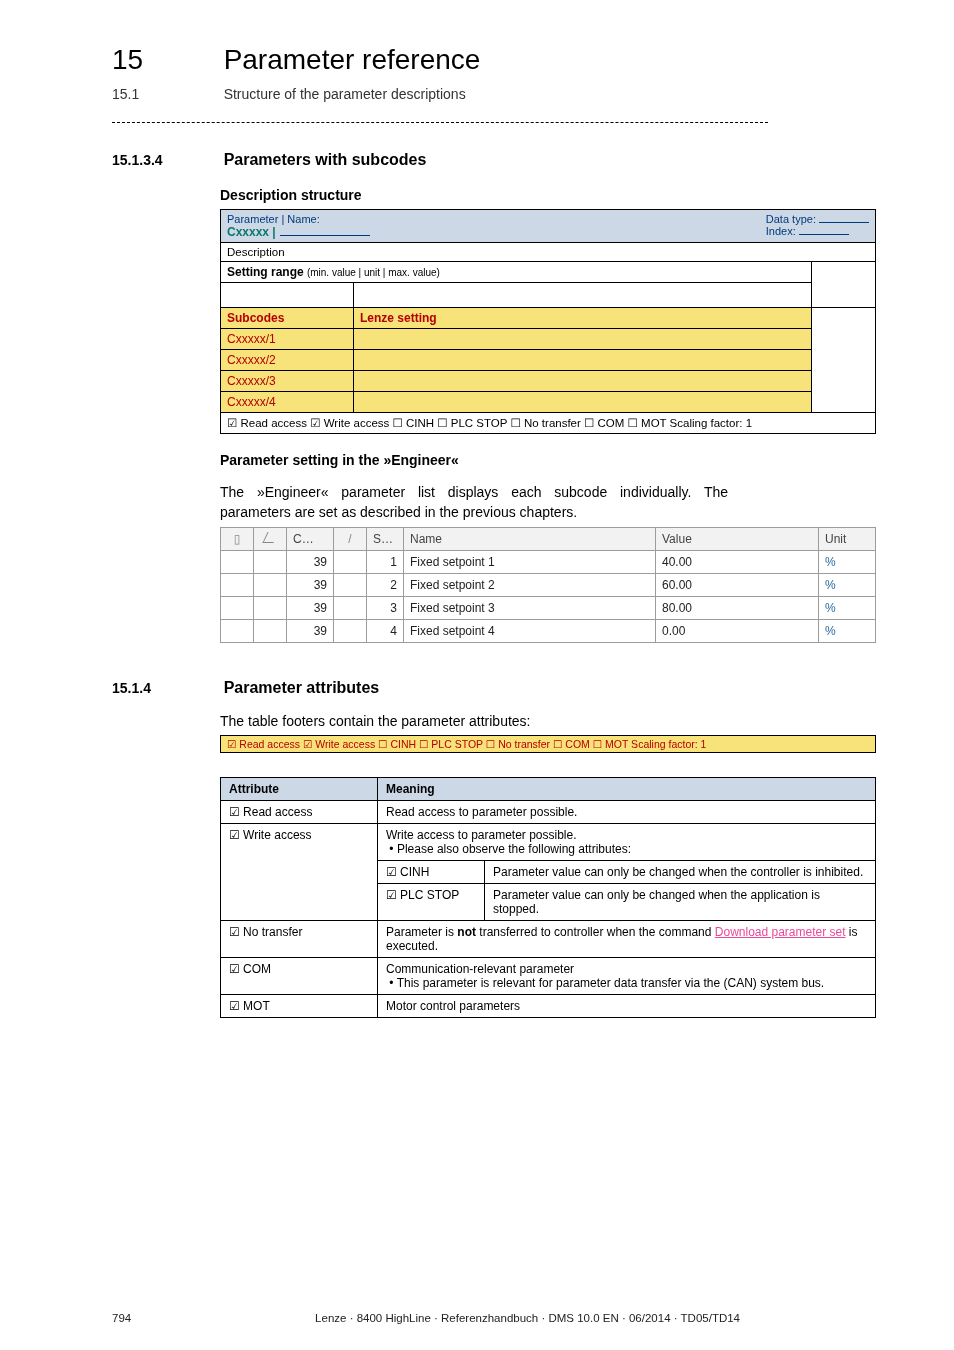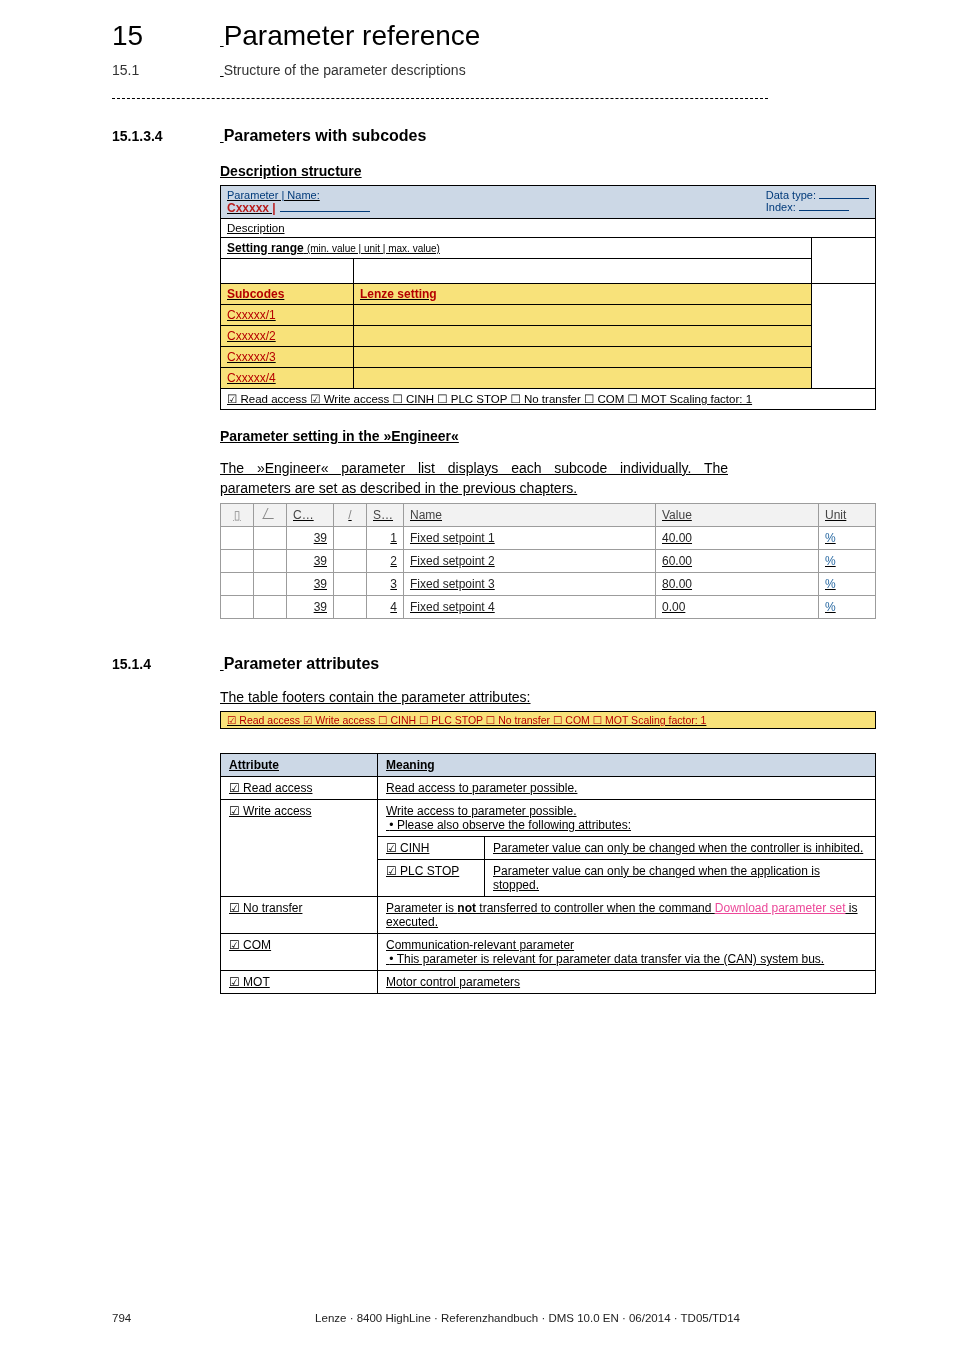--- a/index.html
+++ b/index.html
@@ -8,24 +8,23 @@
     padding: 0;
     width: 954px;
     background: #fff;
     font-family: "Segoe UI", "Myriad Pro", Arial, sans-serif;
     color: #000;
     font-size: 13px;
   }
   .page {
     width: 806px;
     min-height: 1350px;
-    padding: 20px 78px 0 112px;
+    padding: 44px 78px 0 112px;
     box-sizing: border-box;
     position: relative;
-    text-decoration: underline;
   }
   .ch-num {
     font-size: 28px;
     font-weight: 400;
     display: inline-block;
     width: 108px;
     vertical-align: baseline;
   }
   .ch-title {
     font-size: 28px;
@@ -86,21 +85,21 @@
   table.desc td, table.desc th {
     border: 1px solid #000;
     padding: 3px 6px;
     font-size: 11.5px;
     vertical-align: top;
     text-align: left;
     font-weight: 400;
   }
   .hdr-blue { background: #ccd8e6; }
   .hdr-blue .pname { color: #003a7a; font-size: 11px; }
-  .hdr-blue .cxx { color: #b91c1c; font-size: 12px; font-weight: 700; text-align: right; }
+  .hdr-blue .cxx { color: #0f766e; font-size: 12px; font-weight: 700; text-align: right; }
   .hdr-blue .dline {
     display: inline-block;
     border-bottom: 1px solid #003a7a;
     width: 90px;
     height: 10px;
     vertical-align: baseline;
     margin-left: 4px;
   }
   .hdr-blue .dtype { color: #003a7a; font-size: 11px; float: right; text-align: left; line-height: 1.1; }
   .hdr-blue .dtype .dline2 {

